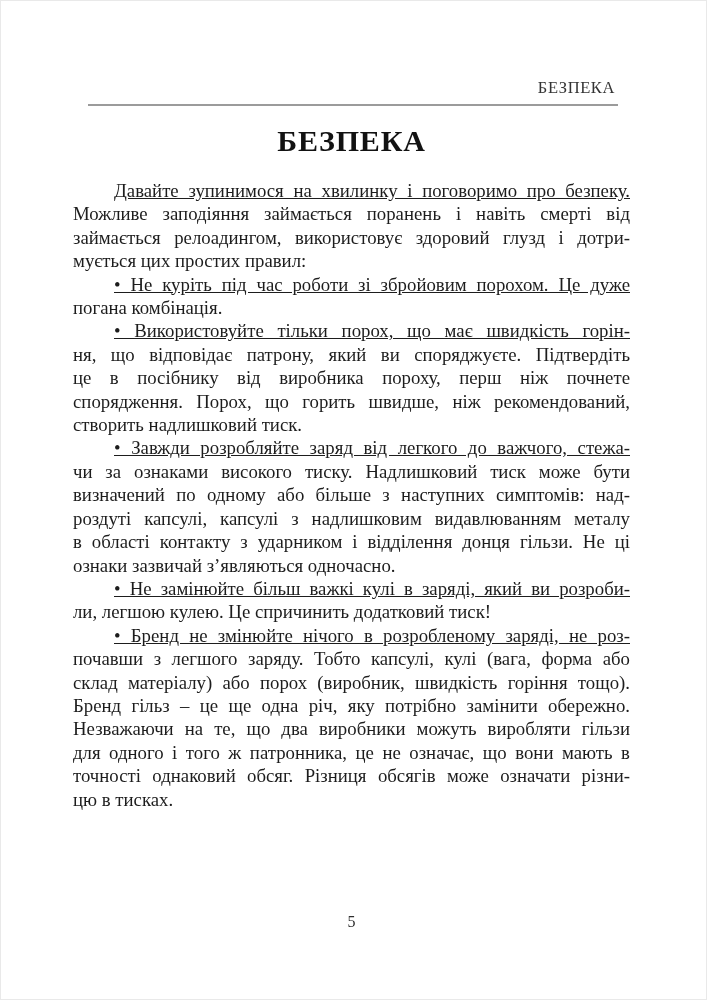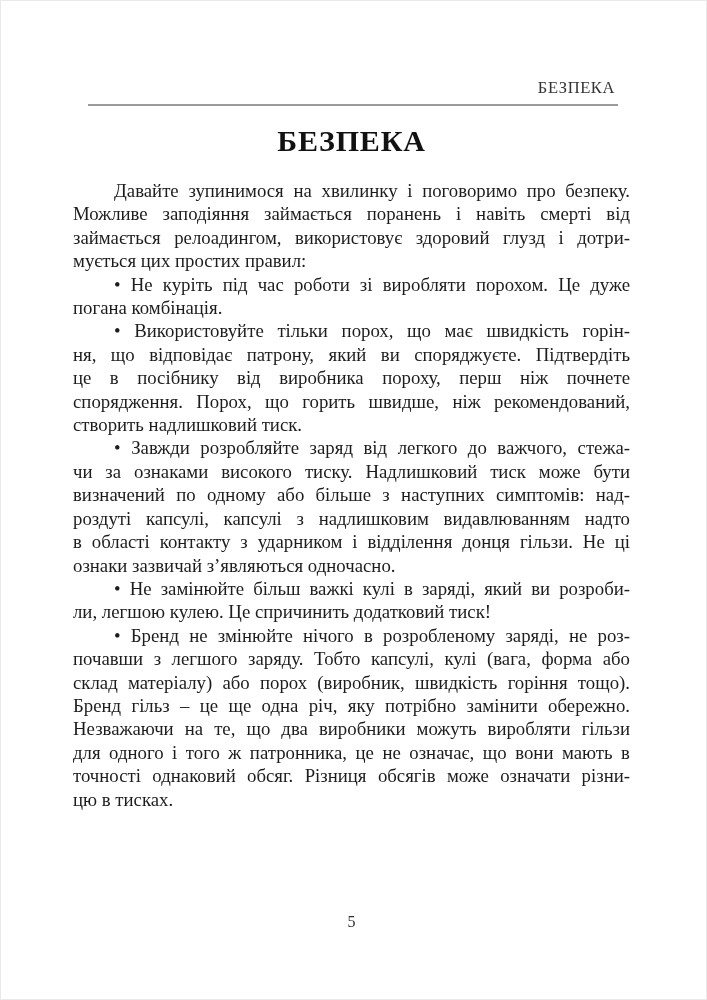--- a/index.html
+++ b/index.html
@@ -59,20 +59,21 @@
     text-align: justify;
     text-align-last: justify;
     white-space: normal;
   }
   .line.last {
     text-align-last: left;
     font-family: Liberation Serif, serif;
   }
   .line.first {
     text-indent: 41px;
+    text-decoration: underline;
   }
   .page-number {
     position: absolute;
     top: 912px;
     left: 73px;
     width: 557px;
     text-align: center;
     font-size: 16px;
     line-height: 20px;
     color: #2e2e2e;
@@ -88,35 +89,35 @@
 <div class="chapter-title">БЕЗПЕКА</div>
 
 <div class="body-text">
     <div class="para">
       <div class="line first">Давайте зупинимося на хвилинку і поговоримо про безпеку.</div>
       <div class="line">Можливе заподіяння займається поранень і навіть смерті від</div>
       <div class="line">займається релоадингом, використовує здоровий глузд і дотри-</div>
       <div class="line last">мується цих простих правил:</div>
     </div>
     <div class="para">
-      <div class="line first">• Не куріть під час роботи зі виробляти порохом. Це дуже</div>
+      <div class="line first">• Не куріть під час роботи зі збройовим порохом. Це дуже</div>
       <div class="line last">погана комбінація.</div>
     </div>
     <div class="para">
       <div class="line first">• Використовуйте тільки порох, що має швидкість горін-</div>
       <div class="line">ня, що відповідає патрону, який ви споряджуєте. Підтвердіть</div>
       <div class="line">це в посібнику від виробника пороху, перш ніж почнете</div>
       <div class="line">спорядження. Порох, що горить швидше, ніж рекомендований,</div>
       <div class="line last">створить надлишковий тиск.</div>
     </div>
     <div class="para">
       <div class="line first">• Завжди розробляйте заряд від легкого до важчого, стежа-</div>
       <div class="line">чи за ознаками високого тиску. Надлишковий тиск може бути</div>
       <div class="line">визначений по одному або більше з наступних симптомів: над-</div>
-      <div class="line">роздуті капсулі, капсулі з надлишковим видавлюванням надто</div>
+      <div class="line">роздуті капсулі, капсулі з надлишковим видавлюванням металу</div>
       <div class="line">в області контакту з ударником і відділення донця гільзи. Не ці</div>
       <div class="line last">ознаки зазвичай з’являються одночасно.</div>
     </div>
     <div class="para">
       <div class="line first">• Не замінюйте більш важкі кулі в заряді, який ви розроби-</div>
       <div class="line last">ли, легшою кулею. Це спричинить додатковий тиск!</div>
     </div>
     <div class="para">
       <div class="line first">• Бренд не змінюйте нічого в розробленому заряді, не роз-</div>
       <div class="line">почавши з легшого заряду. Тобто капсулі, кулі (вага, форма або</div>

